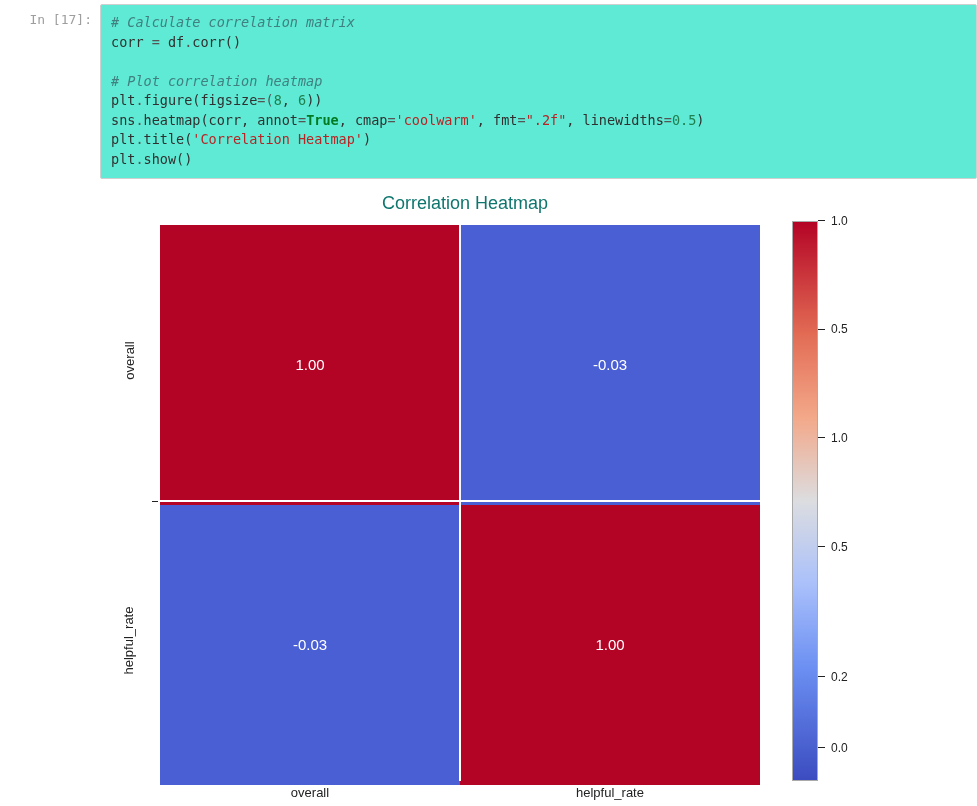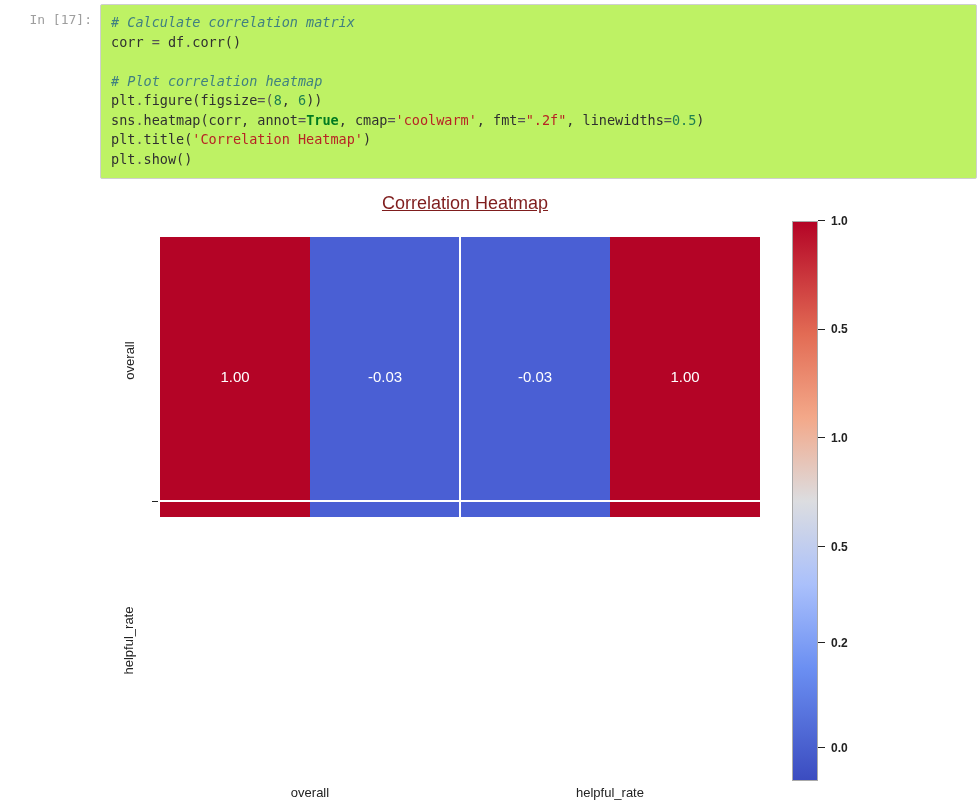--- a/index.html
+++ b/index.html
@@ -20,21 +20,21 @@
     padding: 6px 8px 0 1px;
     flex-shrink: 0;
   }
   .prompt-label {
     font-family: "Consolas", "Menlo", monospace;
     font-size: 13px;
     color: #9e9e9e;
   }
   .code-area {
     flex: 1;
-    background: #bef264;
+    background: #5eead4;
     border: 1px solid #cfcfcf;
     border-radius: 2px;
     padding: 8px 10px;
     font-family: "Consolas", "Menlo", monospace;
     font-size: 13.5px;
     line-height: 1.45;
     color: #303030;
     white-space: pre;
     overflow-x: auto;
   }
@@ -52,31 +52,30 @@
     position: relative;
     width: 840px;
     height: 620px;
   }
   .chart-title {
     position: absolute;
     left: 0; right: 110px;
     top: 0;
     text-align: center;
     font-size: 18px;
-    color: #7f1d1d;
-    text-decoration: underline;
+    color: #0f766e;
   }
   .heatmap-grid {
     position: absolute;
     left: 60px;
-    top: 44px;
+    top: 32px;
     width: 600px;
     height: 560px;
     display: grid;
-    grid-template-columns: 1fr 1fr 1fr 1fr;
+    grid-template-columns: 1fr 1fr;
     grid-template-rows: 1fr 1fr;
   }
   .cell {
     display: flex;
     align-items: center;
     justify-content: center;
     font-size: 15px;
   }
   .cell-val { color: #fff; }
   .ylabels {
@@ -143,21 +142,20 @@
       #e26b54 80%,
       #b40426 100%);
   }
   .cbar-tick {
     position: absolute;
     left: 26px;
     display: flex;
     align-items: center;
     font-size: 12px;
     color: #222;
-    font-weight: bold;
   }
   .cbar-tick .tickline {
     width: 7px;
     border-top: 1px solid #222;
     margin-right: 6px;
   }
   .gap-line-v {
     position: absolute;
     top: 28px;
     height: 560px;
@@ -237,21 +235,21 @@
           <span>0.5</span>
         </div>
       <div class="cbar-tick" style="top:210.27999999999997px">
           <span class="tickline"></span>
           <span>1.0</span>
         </div>
       <div class="cbar-tick" style="top:319.47999999999996px">
           <span class="tickline"></span>
           <span>0.5</span>
         </div>
-      <div class="cbar-tick" style="top:415px">
+      <div class="cbar-tick" style="top:449px">
           <span class="tickline"></span>
           <span>0.2</span>
         </div>
       <div class="cbar-tick" style="top:520px">
           <span class="tickline"></span>
           <span>0.0</span>
         </div>
     </div>
   </div>
 </div>

